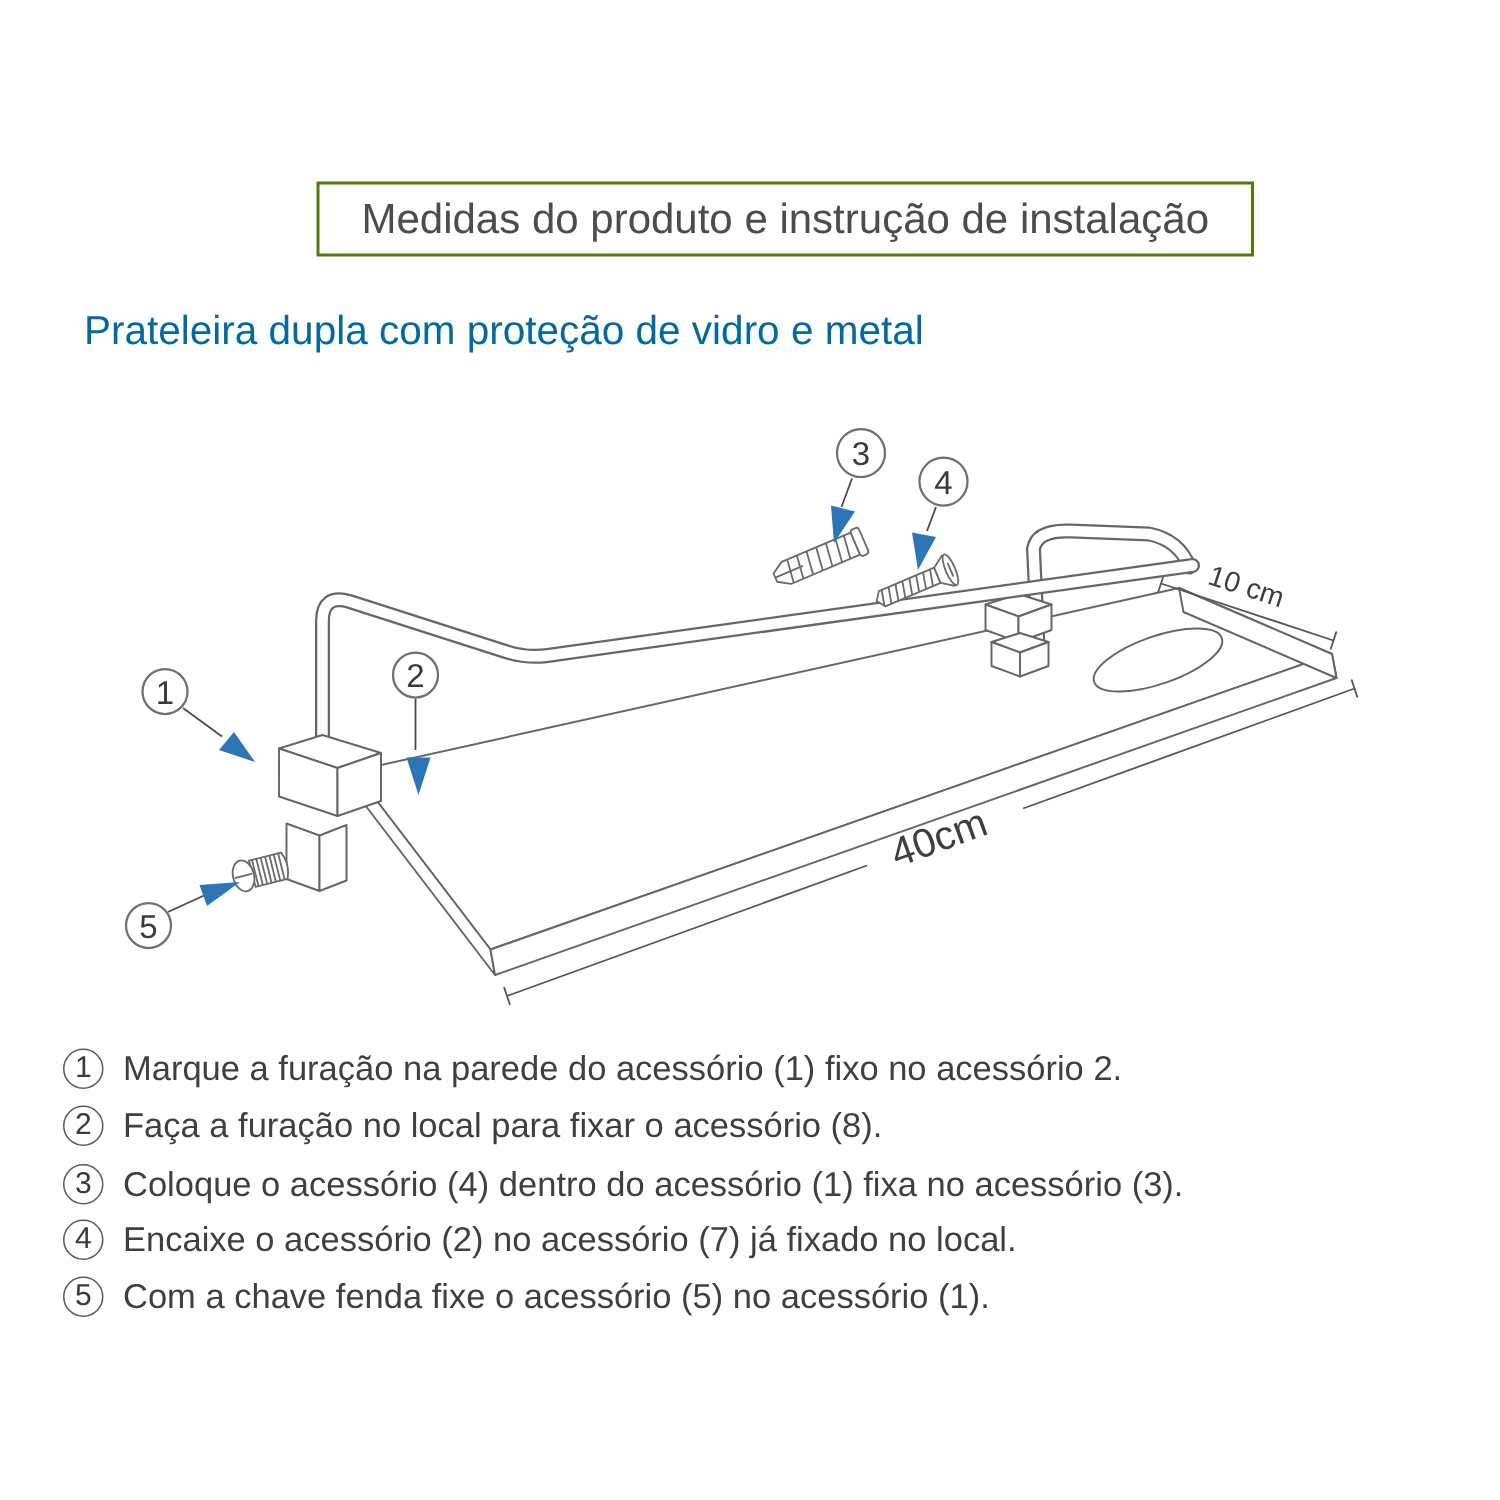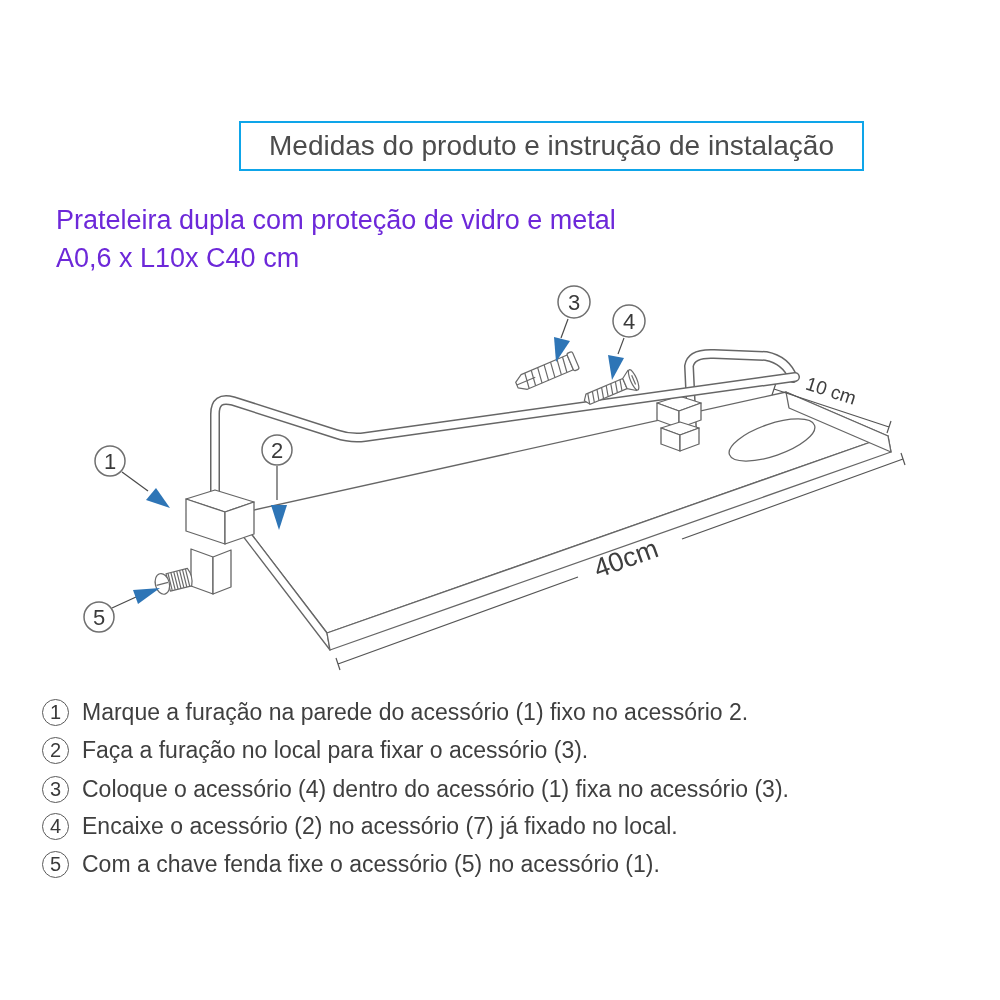--- a/index.html
+++ b/index.html
@@ -2,25 +2,25 @@
 <html><head>
 <meta charset="utf-8">
 <style>
   html,body{margin:0;padding:0;}
   body{
     width:1000px;height:1000px;background:#ffffff;position:relative;
     font-family:"Liberation Sans", sans-serif;color:#4a4a4a;overflow:hidden;
   }
   .title-box{
     position:absolute;left:211px;top:121px;width:621px;height:46px;
-    border:2px solid #0ea5e9;display:flex;align-items:center;justify-content:center;
-    font-size:28px;color:#4c4c4c;white-space:nowrap;margin-left:28px;
+    border:2px solid #4d7c0f;display:flex;align-items:center;justify-content:center;
+    font-size:28px;color:#4c4c4c;white-space:nowrap;
   }
   .subtitle{
-    position:absolute;left:56px;top:201px;font-size:27px;line-height:38px;color:#6d28d9;
+    position:absolute;left:56px;top:201px;font-size:27px;line-height:38px;color:#0369a1;
   }
   .diagram-svg{position:absolute;left:0;top:0;width:1000px;height:1000px;}
   .instr-row{
     position:absolute;left:42px;display:flex;align-items:center;gap:13px;
     font-size:23px;color:#3f3f3f;white-space:nowrap;
   }
   .instr-num{
     flex:0 0 auto;width:27px;height:27px;border:1.6px solid #5a5a5a;border-radius:50%;
     display:flex;align-items:center;justify-content:center;
     font-size:20px;color:#3a3a3a;background:#fff;box-sizing:border-box;
@@ -29,21 +29,20 @@
 </style>
 </head>
 <body>
 
 <div class="title-box">
   <span>Medidas do produto e instrução de instalação</span>
 </div>
 
 <div class="subtitle">
   <div>Prateleira dupla com proteção de vidro e metal</div>
-  <div>A0,6 x L10x C40 cm</div>
 </div>
 
 <svg class="diagram-svg" viewBox="0 0 1000 1000">
 
   <g stroke="#666666" stroke-width="1.3" fill="#ffffff" stroke-linejoin="round">
     <path d="M236,514 L786,392 L888,436 L327,633 Z"></path>
     <path d="M236,514 L327,633 L330,650 L239,531 Z"></path>
     <path d="M327,633 L888,436 L891,452 L330,650 Z"></path>
     <path d="M786,392 L888,436 L891,452 L789,408 Z"></path>
     <ellipse cx="772" cy="440" rx="45" ry="16" transform="rotate(-19 772 440)"></ellipse>
@@ -135,21 +134,21 @@
     <text x="99" y="625">5</text>
   </g>
 </svg>
 
 <div class="instr-row" style="top:699px">
   <span class="instr-num">1</span>
   <span>Marque a furação na parede do acessório (1) fixo no acessório 2.</span>
 </div>
 <div class="instr-row" style="top:737px">
   <span class="instr-num">2</span>
-  <span>Faça a furação no local para fixar o acessório (3).</span>
+  <span>Faça a furação no local para fixar o acessório (8).</span>
 </div>
 <div class="instr-row" style="top:776px">
   <span class="instr-num">3</span>
   <span>Coloque o acessório (4) dentro do acessório (1) fixa no acessório (3).</span>
 </div>
 <div class="instr-row" style="top:813px">
   <span class="instr-num">4</span>
   <span>Encaixe o acessório (2) no acessório (7) já fixado no local.</span>
 </div>
 <div class="instr-row" style="top:851px">

